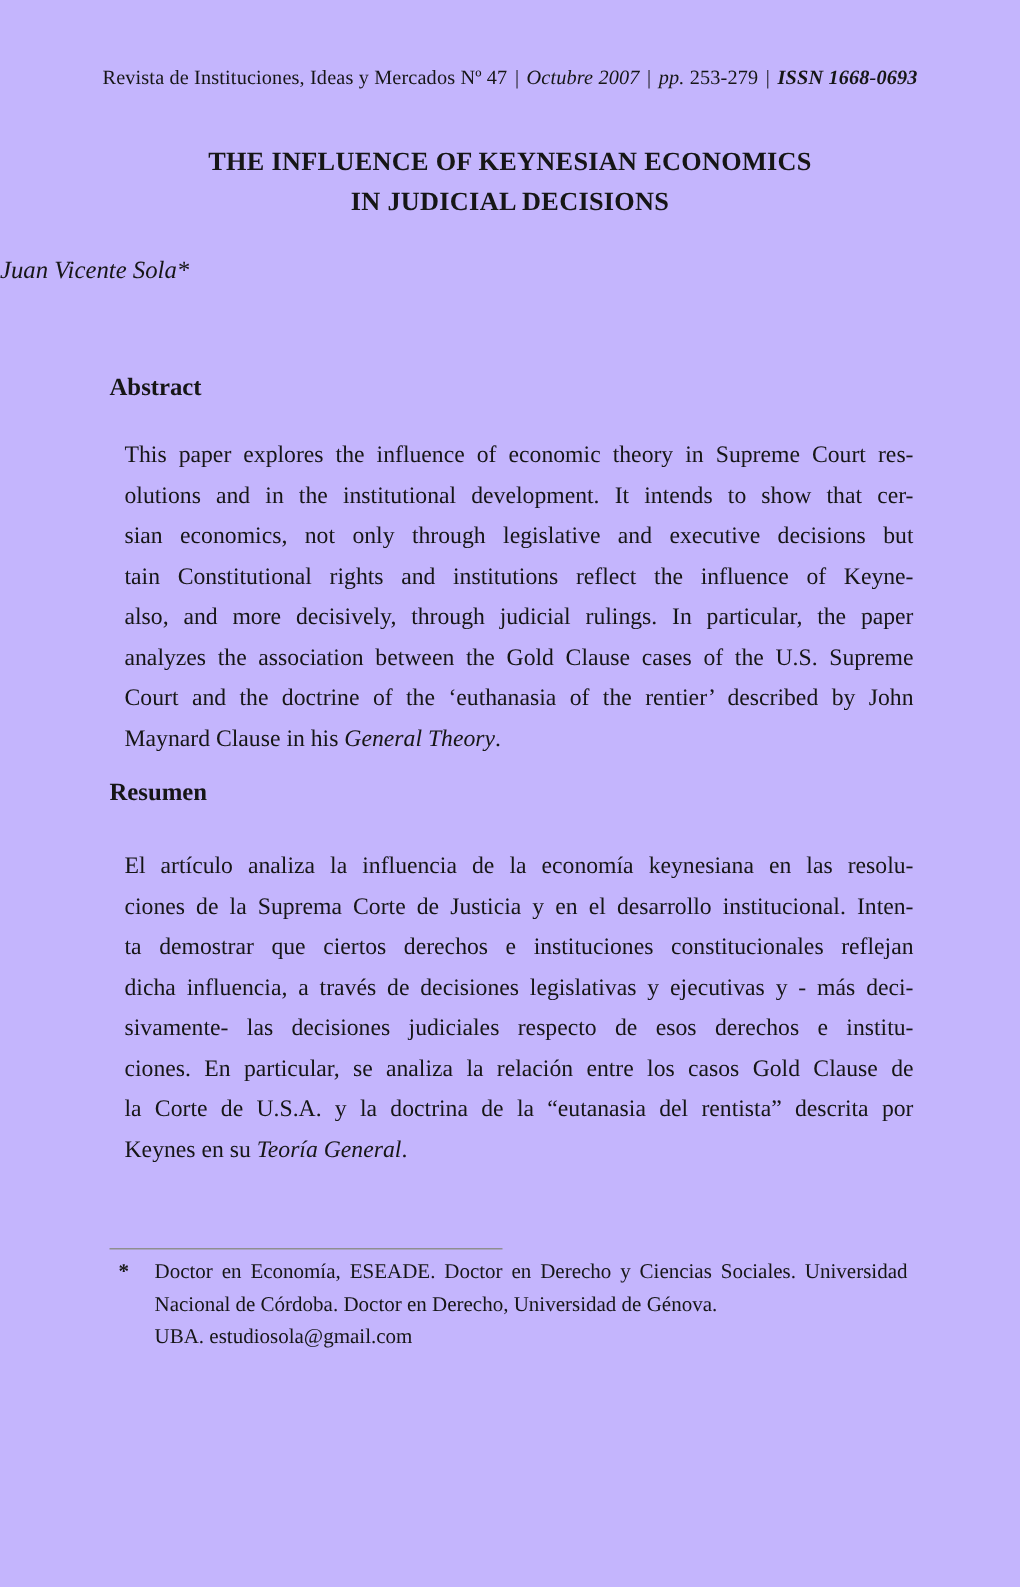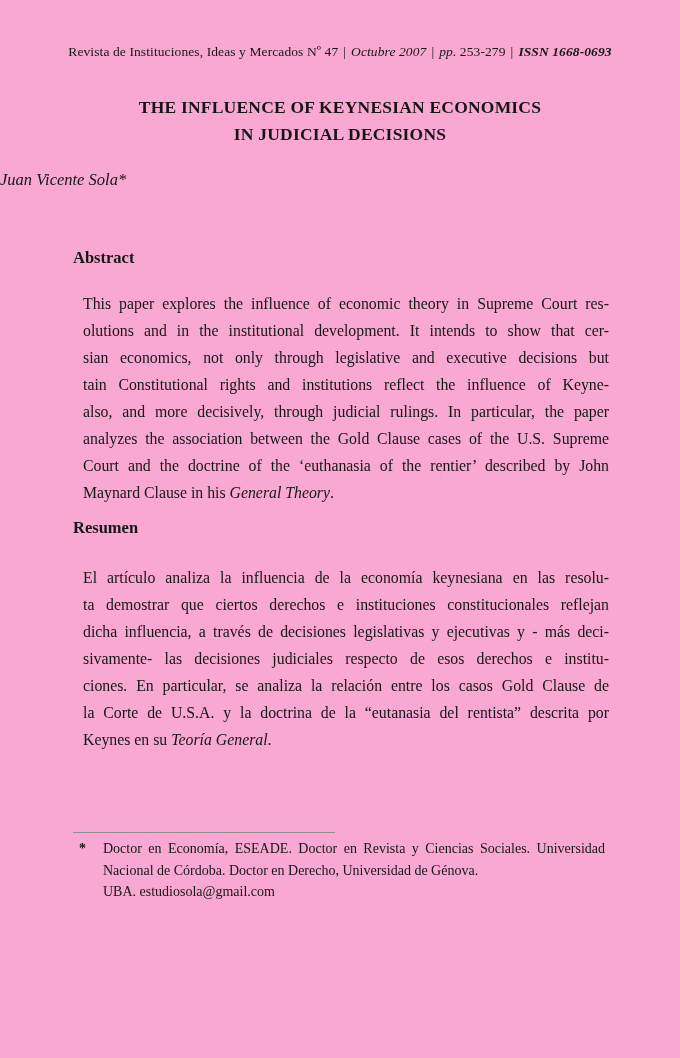--- a/index.html
+++ b/index.html
@@ -5,21 +5,21 @@
   html, body {
     margin: 0;
     padding: 0;
     background: #e8e8e8;
   }
   .page {
     position: relative;
     width: 680px;
     height: 1058px;
     margin: 0 auto;
-    background: #f9a8d4;
+    background: #c4b5fd;
     color: #161616;
     font-family: "Liberation Serif", "DejaVu Serif", serif;
     overflow: hidden;
   }
   .hdr {
     position: absolute;
     top: 44px;
     left: 0;
     right: 0;
     text-align: center;
@@ -147,32 +147,33 @@
     <div class="jline">also, and more decisively, through judicial rulings. In particular, the paper</div>
     <div class="jline">analyzes the association between the Gold Clause cases of the U.S. Supreme</div>
     <div class="jline">Court and the doctrine of the ‘euthanasia of the rentier’ described by John</div>
     <div class="jline lastline"><span>Maynard Clause in his </span><span class="it">General Theory</span><span>.</span></div>
   </div>
 
   <h2 class="sec-head head-resumen">Resumen</h2>
 
   <div class="para para-resumen">
     <div class="jline">El artículo analiza la influencia de la economía keynesiana en las resolu-</div>
+    <div class="jline">ciones de la Suprema Corte de Justicia y en el desarrollo institucional. Inten-</div>
     <div class="jline">ta demostrar que ciertos derechos e instituciones constitucionales reflejan</div>
     <div class="jline">dicha influencia, a través de decisiones legislativas y ejecutivas y - más deci-</div>
     <div class="jline">sivamente- las decisiones judiciales respecto de esos derechos e institu-</div>
     <div class="jline">ciones. En particular, se analiza la relación entre los casos Gold Clause de</div>
     <div class="jline">la Corte de U.S.A. y la doctrina de la “eutanasia del rentista” descrita por</div>
     <div class="jline lastline"><span>Keynes en su </span><span class="it">Teoría General</span><span>.</span></div>
   </div>
 
   <hr class="fn-rule">
 
   <div class="footnote">
     <div class="fn-marker">*</div>
     <div class="fn-text">
-      <div class="fn-line jf">Doctor en Economía, ESEADE. Doctor en Revista y Ciencias Sociales. Universidad</div>
+      <div class="fn-line jf">Doctor en Economía, ESEADE. Doctor en Derecho y Ciencias Sociales. Universidad</div>
       <div class="fn-line">Nacional de Córdoba. Doctor en Derecho, Universidad de Génova.</div>
       <div class="fn-line">UBA. estudiosola@gmail.com</div>
     </div>
   </div>
 
 </div>
 
 </body></html>

